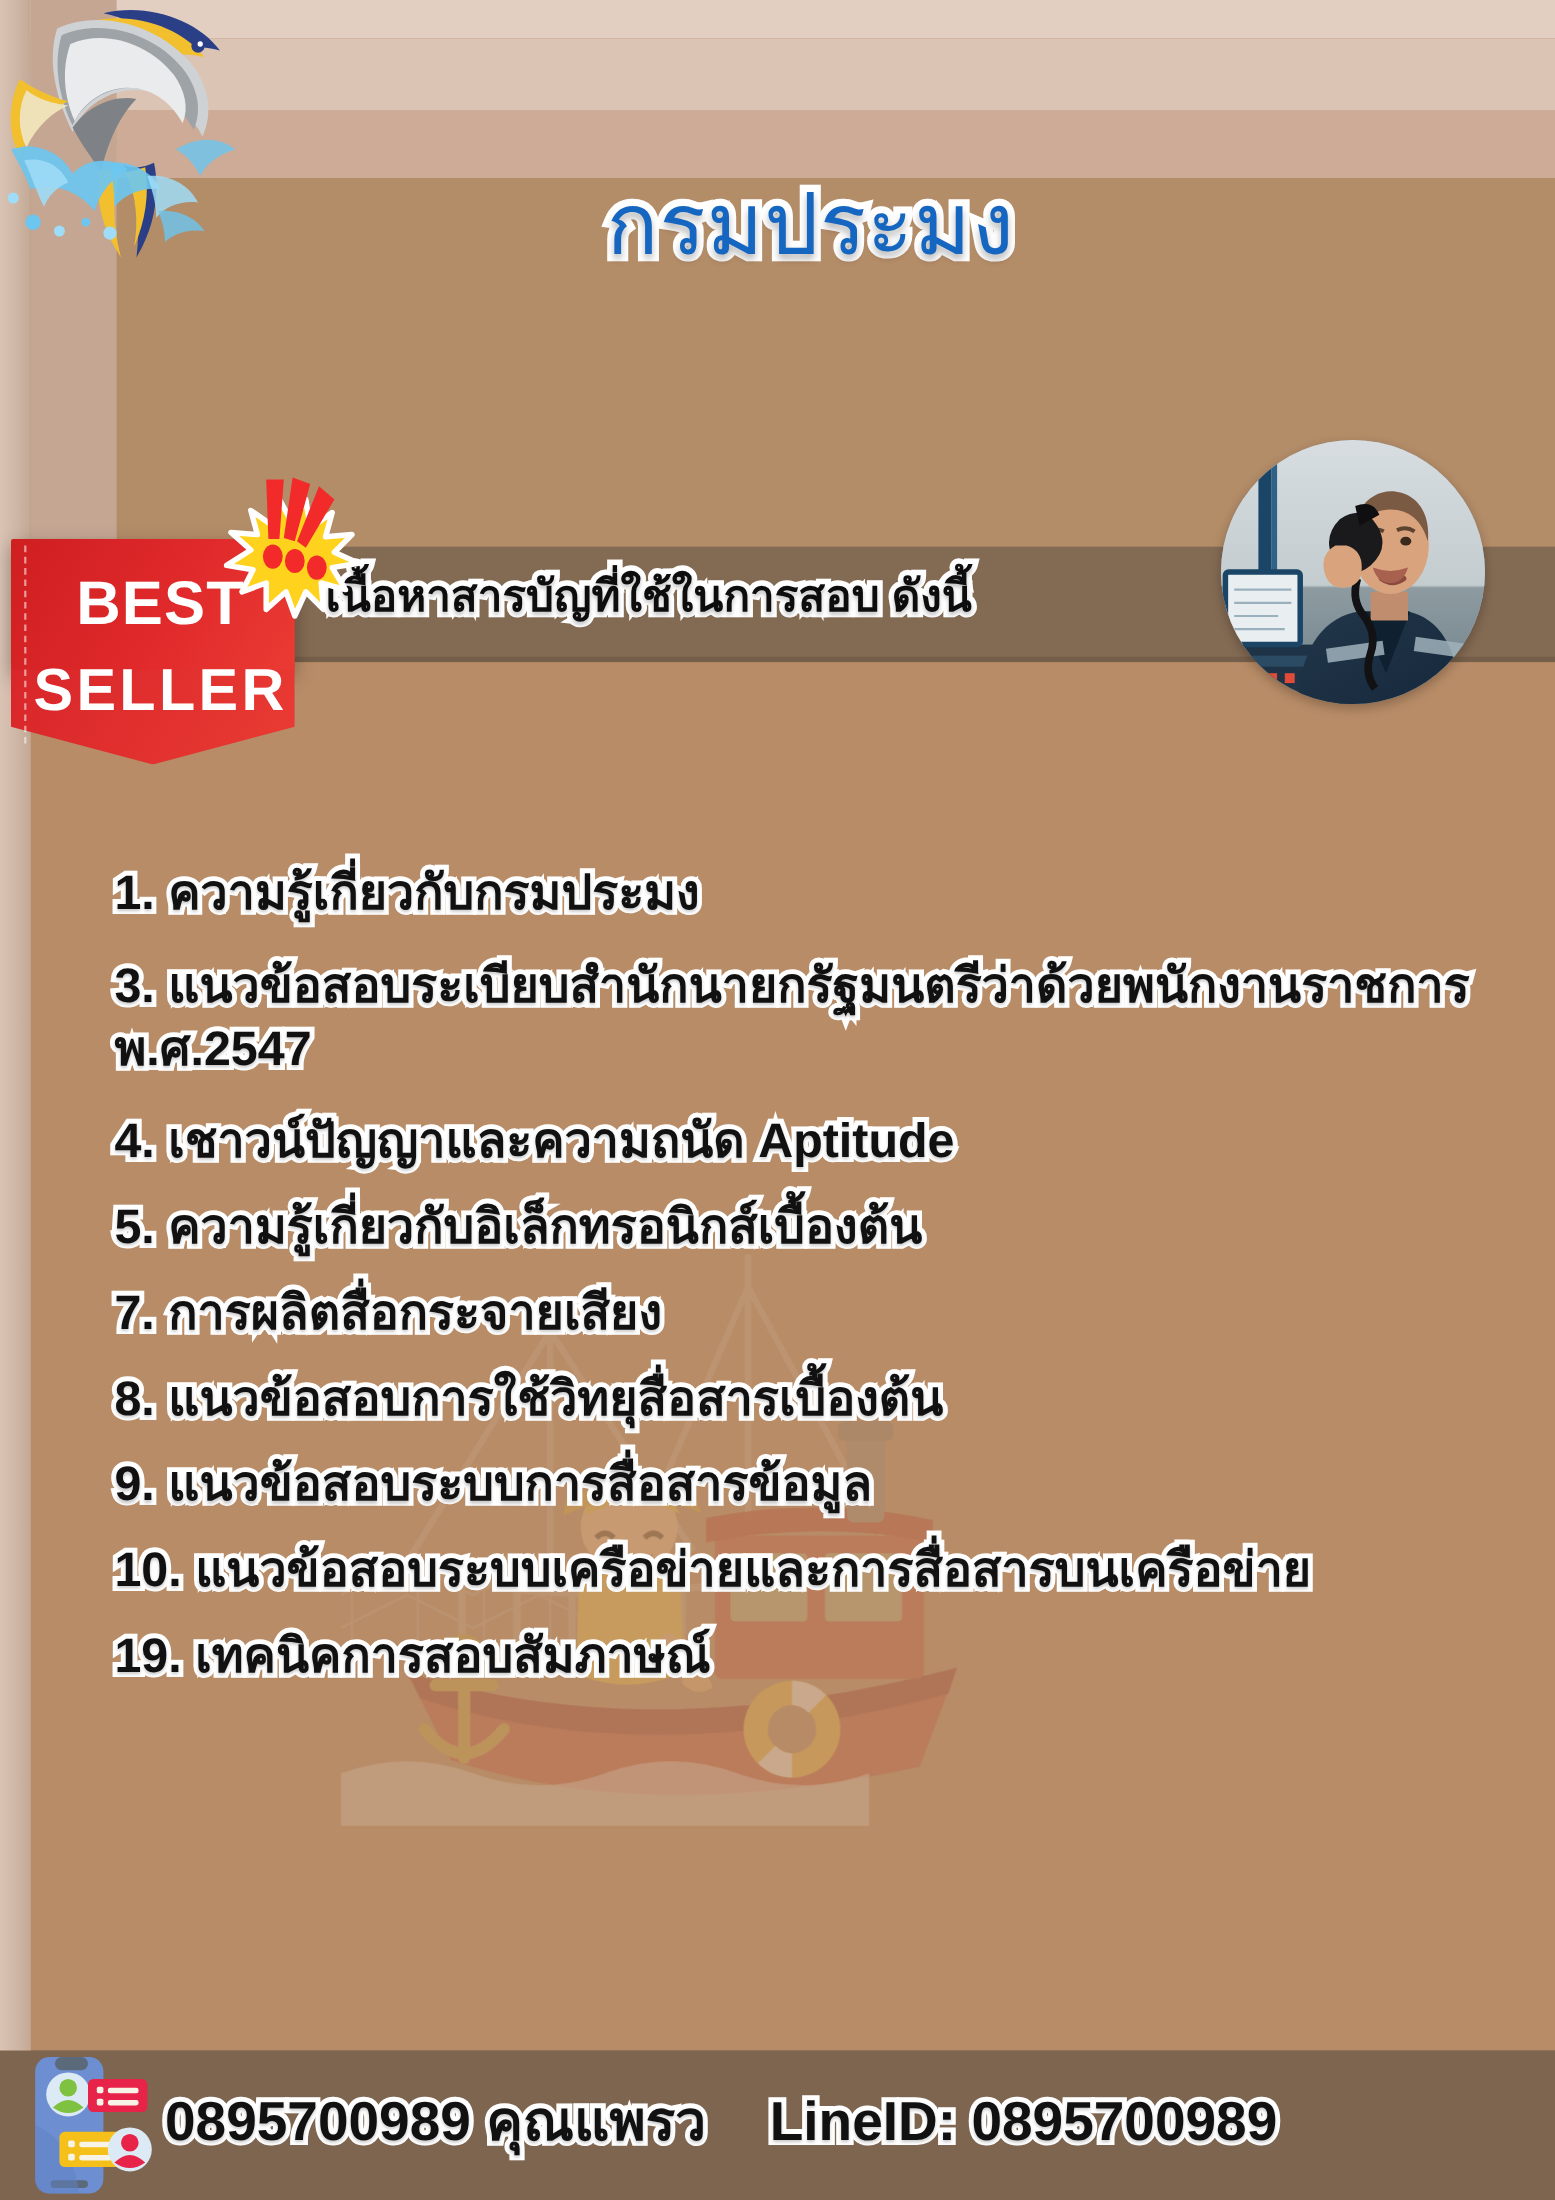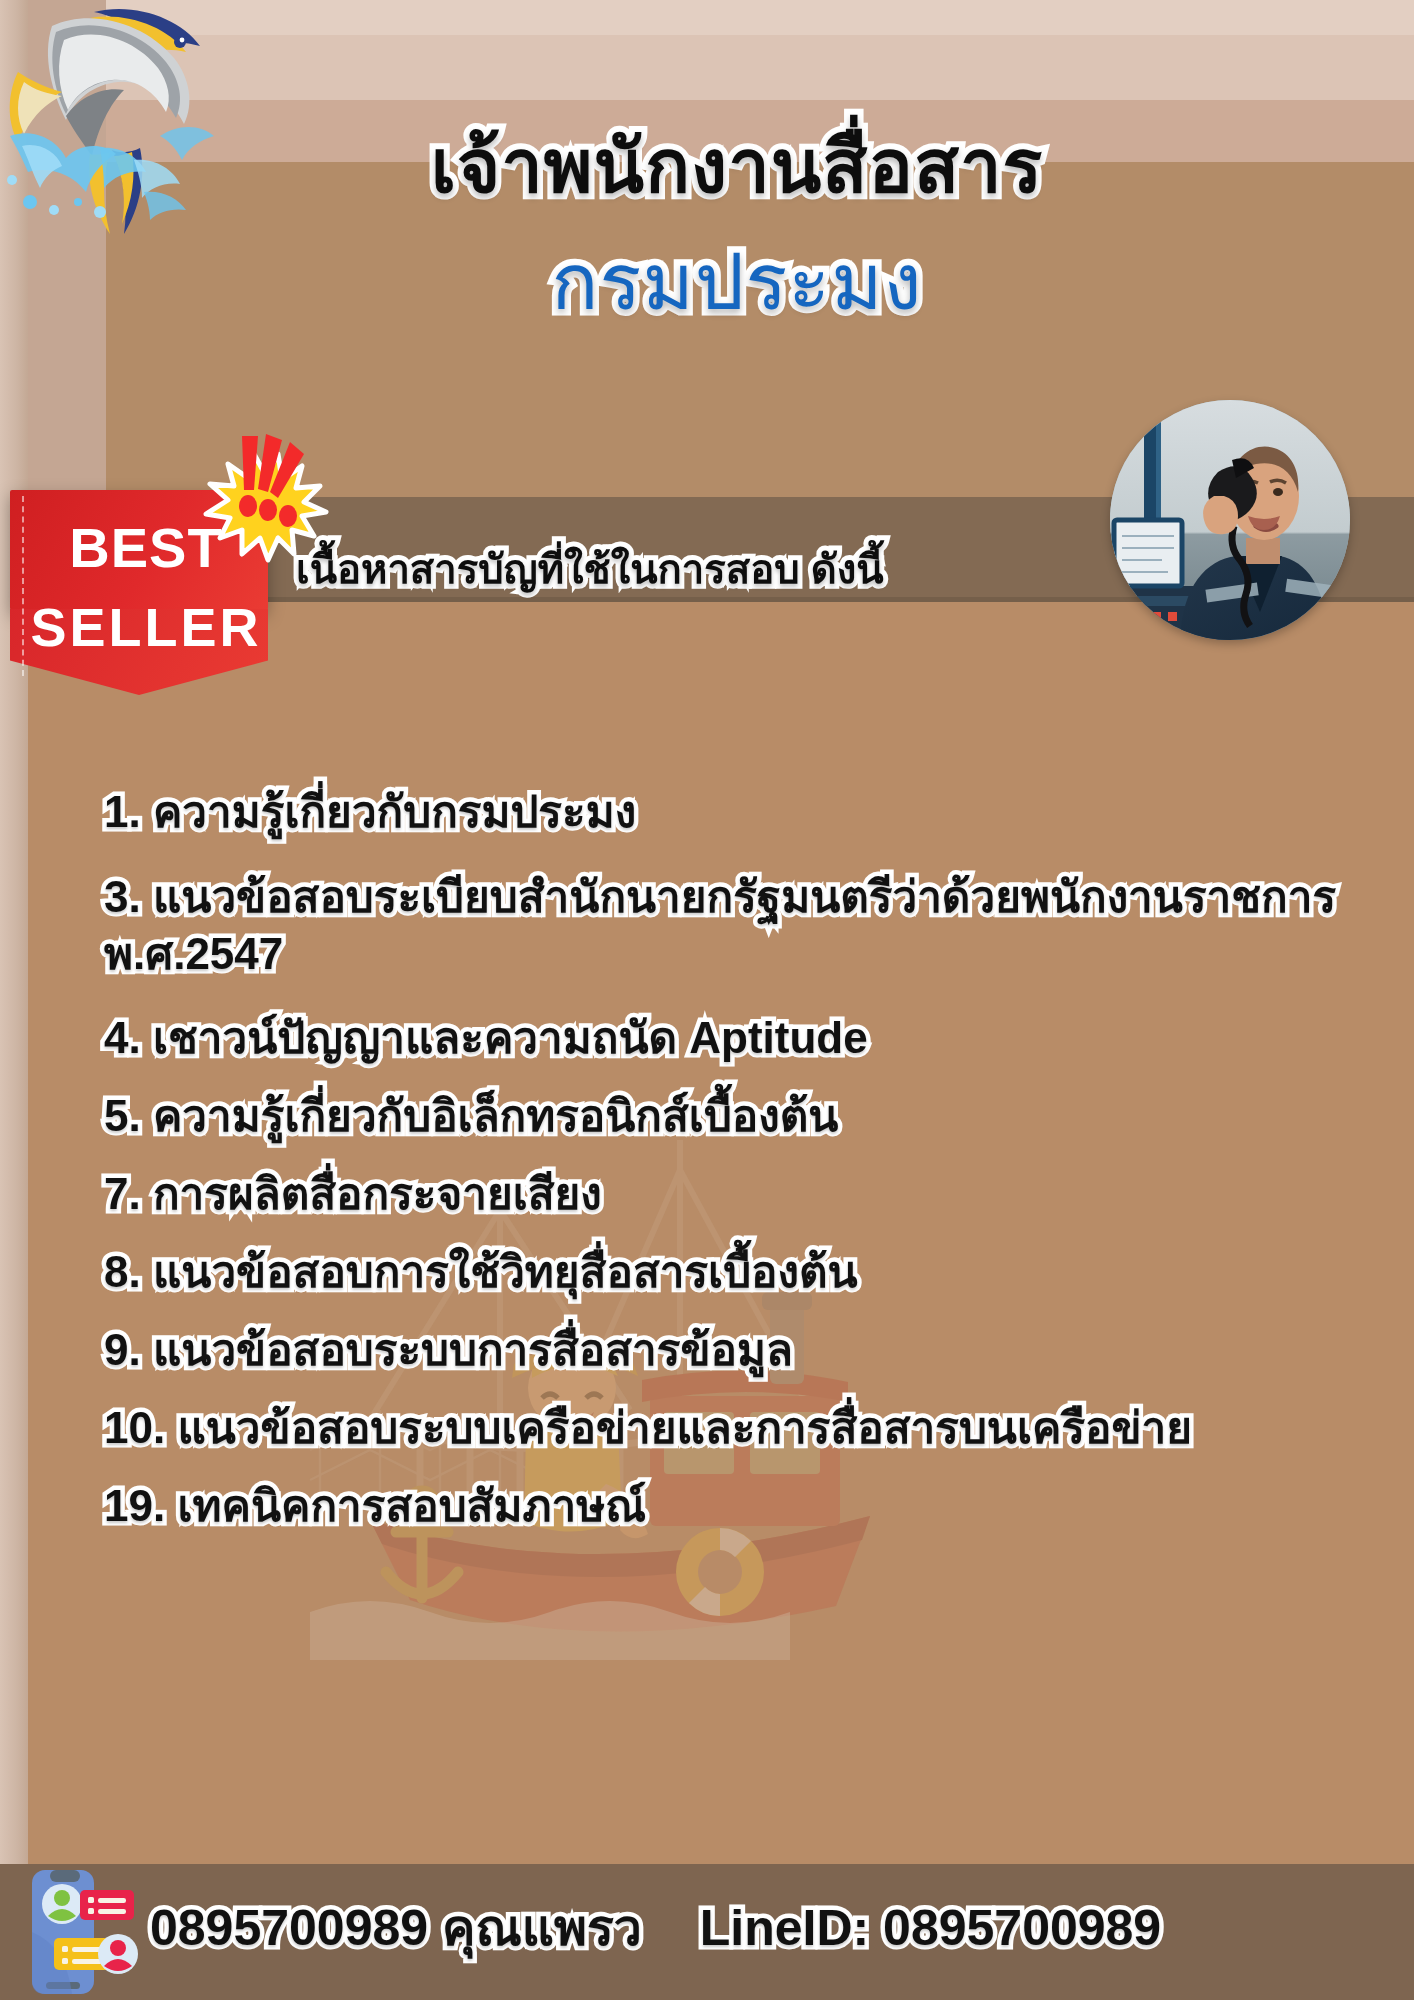--- a/index.html
+++ b/index.html
@@ -79,21 +79,21 @@
     display:flex;flex-direction:column;align-items:center;justify-content:flex-start;
     padding-top:30px;box-sizing:border-box;pointer-events:none;
   }
   .ribbon-best{color:#fff;font-size:56px;font-weight:bold;line-height:1;letter-spacing:1px;}
   .ribbon-seller{color:#fff;font-size:54px;font-weight:bold;line-height:1;letter-spacing:3px;margin-top:24px;}
 
   .burst{position:absolute;left:198px;top:430px;width:136px;height:136px;}
 
   
   .subtitle{
-    position:absolute;left:296px;top:537px;width:700px;
+    position:absolute;left:296px;top:509px;width:700px;
     font-size:40px;font-weight:bold;color:#0d0d0d;
     -webkit-text-stroke:10px #ffffff;paint-order:stroke fill;
     text-shadow:0 3px 4px rgba(0,0,0,.25);
     white-space:nowrap;
   }
 
   
   .portrait{
     position:absolute;left:1110px;top:400px;width:240px;height:240px;
     border-radius:50%;overflow:hidden;background:#9fb0b8;
@@ -164,21 +164,20 @@
       <circle cx="60" cy="214" r="5" fill="#9fdcf7"></circle>
       <circle cx="84" cy="206" r="4" fill="#6cc6f0"></circle>
       <circle cx="106" cy="216" r="6" fill="#9fdcf7"></circle>
       <circle cx="18" cy="184" r="5" fill="#9fdcf7"></circle>
       <path d="M150 196 C168 194 184 202 192 214 C178 212 164 216 156 224 C156 212 152 202 150 196Z" fill="#6cc6f0" opacity=".8"></path>
       <path d="M166 140 C184 128 206 128 220 140 C206 144 194 152 188 164 C182 152 174 144 166 140Z" fill="#6cc6f0" opacity=".8"></path>
     </g>
   </svg>
 
   <div class="title-wrap">
-    <div class="title-line1">เจ้าพนักงานสื่อสาร</div>
     <div class="title-line2">กรมประมง</div>
   </div>
 
   <div class="portrait">
     <svg viewBox="0 0 240 240" width="240" height="240">
       <defs>
         <linearGradient id="sky" x1="0" y1="0" x2="0" y2="1">
           <stop offset="0%" stop-color="#d7dde0"></stop>
             <stop offset="55%" stop-color="#c3cccf"></stop>
           <stop offset="56%" stop-color="#8d9ba1"></stop>

